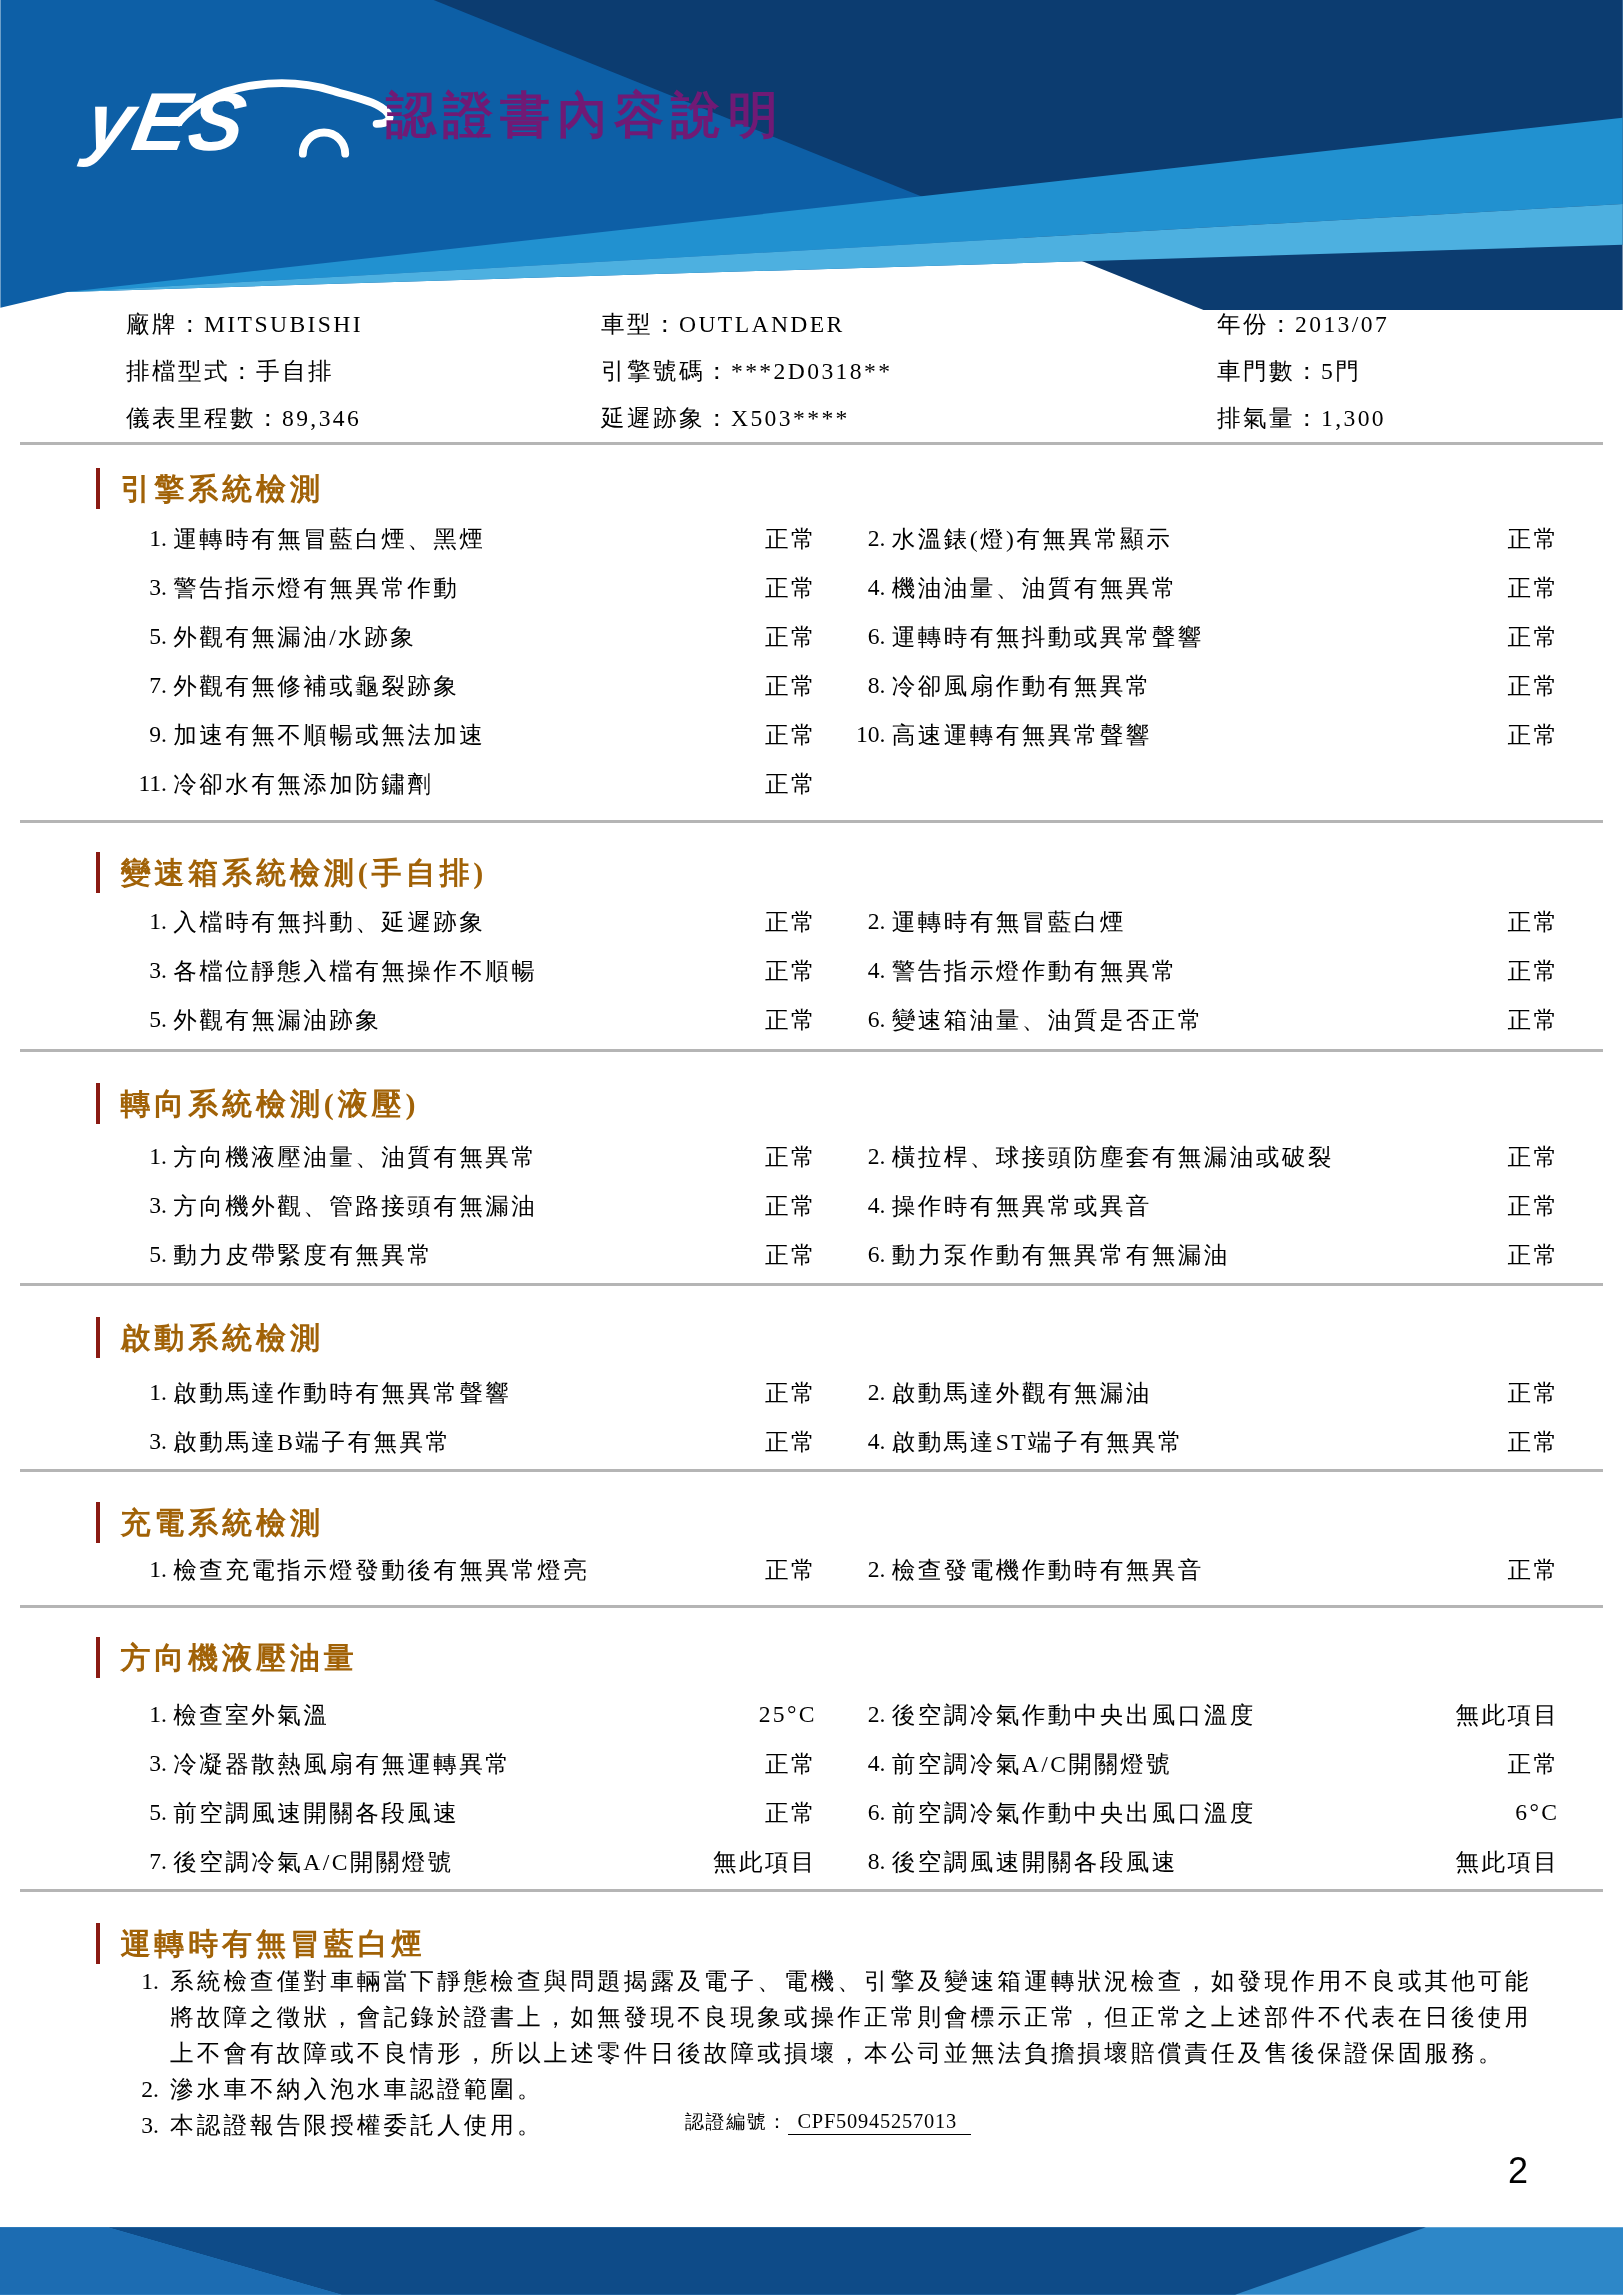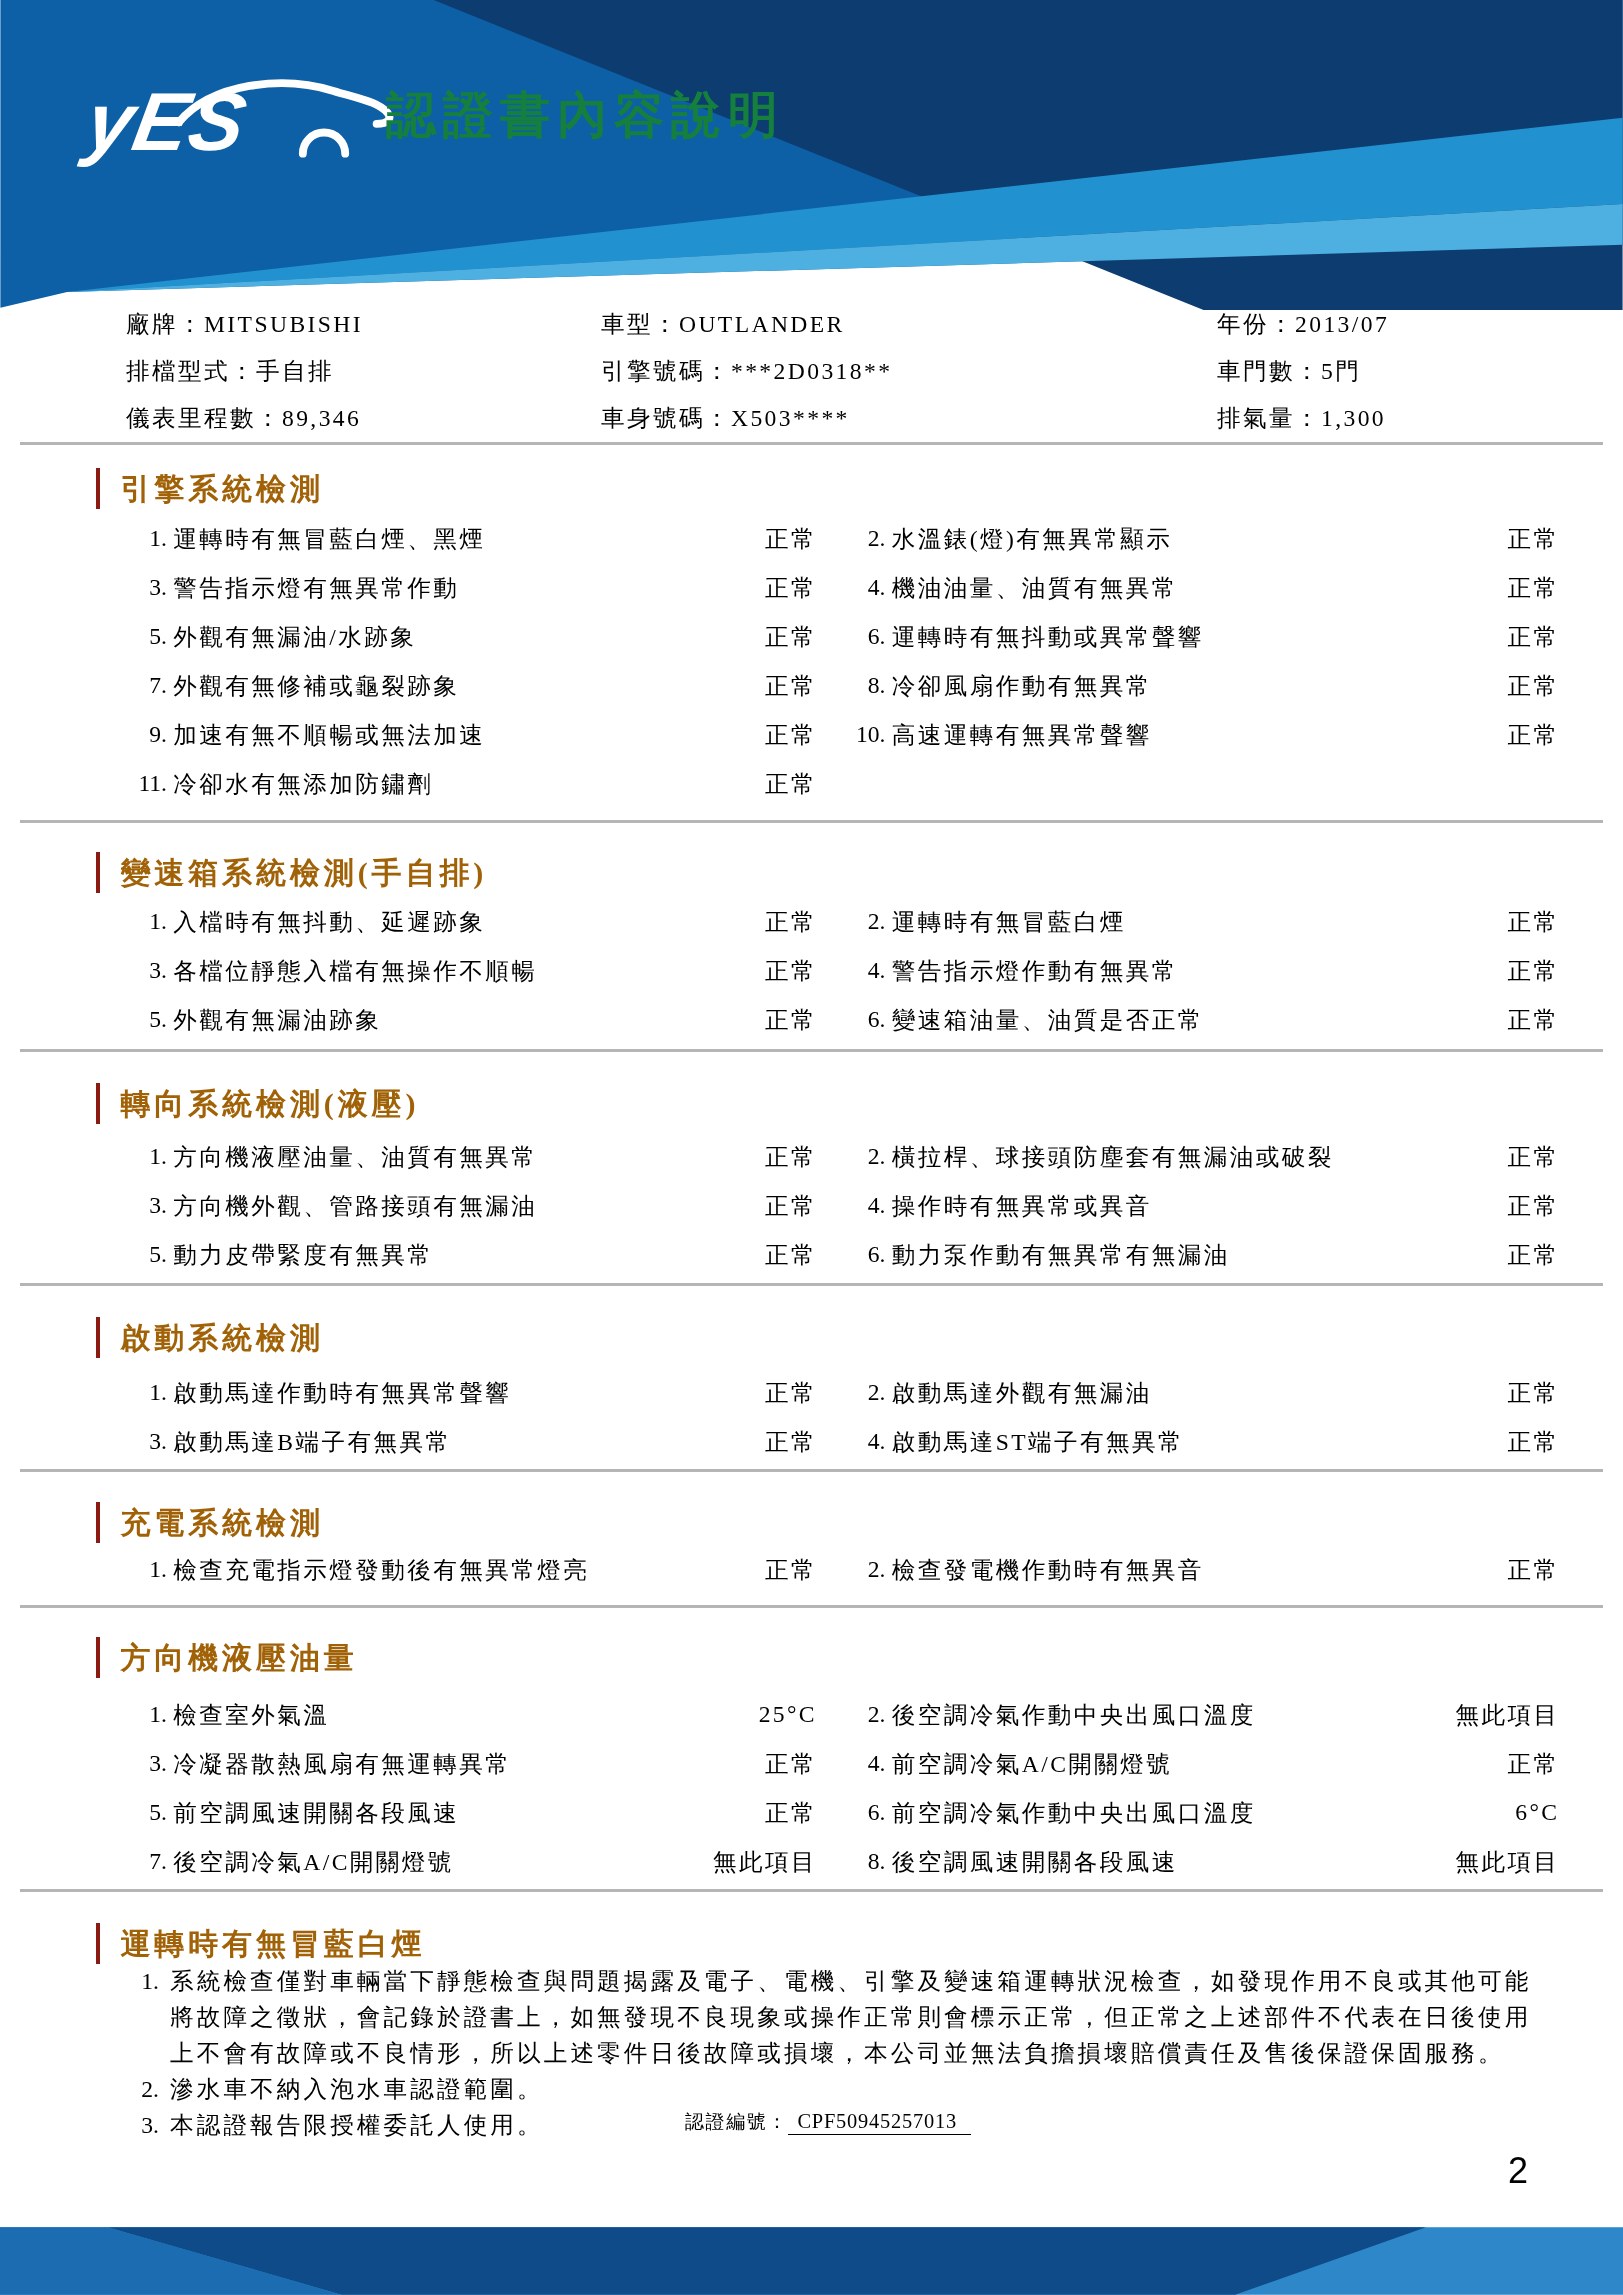--- a/index.html
+++ b/index.html
@@ -11,21 +11,21 @@
   .hdr-svg{position:absolute;top:0;left:0;display:block;}
   .logo-text{
     position:absolute;left:88px;top:75px;
     font-family:"Liberation Sans","DejaVu Sans",sans-serif;
     font-weight:bold;font-style:italic;font-size:82px;color:#fff;
     transform:skewX(-10deg);letter-spacing:0.8px;
   }
   .hdr-title{
     position:absolute;left:386px;top:82px;
     font-family:"Liberation Sans","DejaVu Sans",sans-serif;
-    font-weight:bold;font-size:50px;color:#15803d;letter-spacing:7px;white-space:nowrap;
+    font-weight:bold;font-size:50px;color:#701a75;letter-spacing:7px;white-space:nowrap;
   }
   
   .vgrid{
     position:absolute;left:0;top:301px;width:1390px;
     display:grid;grid-template-columns:475px 616px auto;
     padding-left:126px;box-sizing:border-box;
   }
   .vcell{height:47px;line-height:47px;font-size:23.6px;letter-spacing:2.4px;white-space:nowrap;}
   
   .divider{position:absolute;left:20.4px;right:20.4px;height:3.1px;background:#b5b5b5;}
@@ -78,21 +78,21 @@
   <div class="hdr-title">認證書內容說明</div>
 
   <div class="vgrid">
     <div class="vcell"><span>廠牌：</span><span>MITSUBISHI</span></div>
     <div class="vcell"><span>車型：</span><span>OUTLANDER</span></div>
     <div class="vcell"><span>年份：</span><span>2013/07</span></div>
     <div class="vcell"><span>排檔型式：</span><span>手自排</span></div>
     <div class="vcell"><span>引擎號碼：</span><span>***2D0318**</span></div>
     <div class="vcell"><span>車門數：</span><span>5門</span></div>
     <div class="vcell"><span>儀表里程數：</span><span>89,346</span></div>
-    <div class="vcell"><span>車身號碼：</span><span>X503****</span></div>
+    <div class="vcell"><span>延遲跡象：</span><span>X503****</span></div>
     <div class="vcell"><span>排氣量：</span><span>1,300</span></div>
   </div>
 
   <div class="divider" style="top:442px"></div>
 
   <div class="sec-head" style="top:468px">引擎系統檢測</div>
   <div class="items" style="top:514px">
     <div class="item">
         <span class="no">1.</span>
         <span class="lbl">運轉時有無冒藍白煙、黑煙</span>

